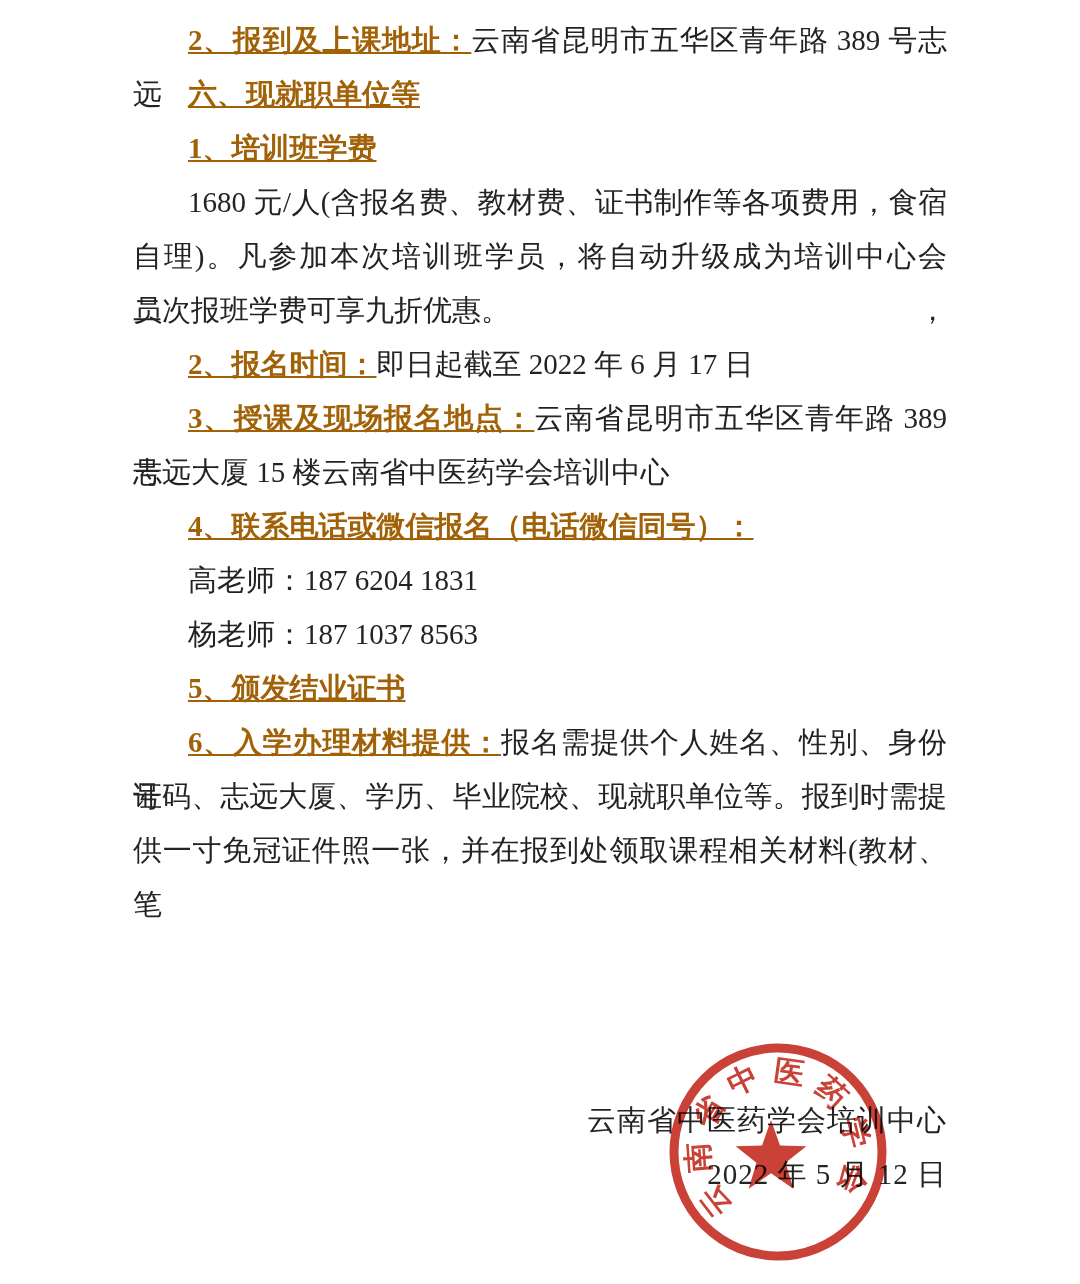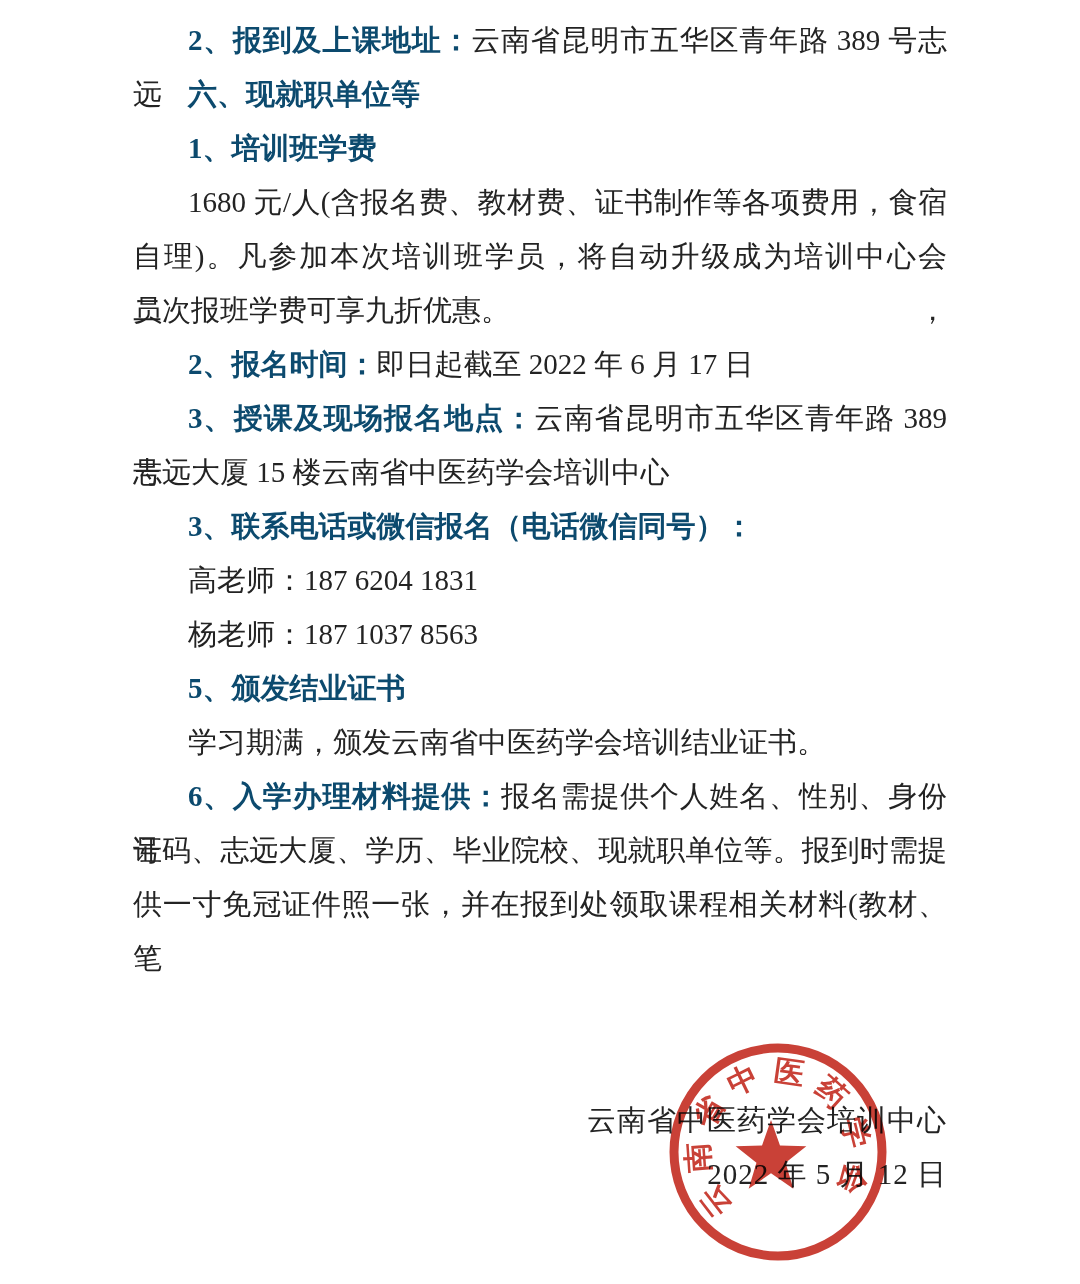--- a/index.html
+++ b/index.html
@@ -25,21 +25,21 @@
     line-height: 54px;
     height: 54px;
     white-space: pre-wrap;
     color: #232323;
   }
   .line.indent { text-indent: 55px; }
   .line.justify {
     text-align: justify;
     text-align-last: justify;
   }
-  .seg-bold { font-weight: bold; color: #0c4a6e; }
+  .seg-bold { font-weight: bold; color: #a16207; text-decoration: underline; }
   .sig {
     position: absolute;
     top: 1093px; left: 133px;
     width: 814px;
     text-align: right;
     z-index: 2;
   }
   .sig .line { letter-spacing: 1px; }
   .seal {
     position: absolute;
@@ -65,25 +65,24 @@
   <div class="doc" id="doc-body">
       <div class="line indent justify"><span class="seg-bold">2、报到及上课地址：</span><span>云南省昆明市五华区青年路 389 号志远</span></div>
       <div class="line indent"><span class="seg-bold">六、现就职单位等</span></div>
       <div class="line indent"><span class="seg-bold">1、培训班学费</span></div>
       <div class="line indent justify"><span>1680 元/人(含报名费、教材费、证书制作等各项费用，食宿</span></div>
       <div class="line justify"><span>自理)。凡参加本次培训班学员，将自动升级成为培训中心会员，</span></div>
       <div class="line"><span>二次报班学费可享九折优惠。</span></div>
       <div class="line indent"><span class="seg-bold">2、报名时间：</span><span>即日起截至 2022 年 6 月 17 日</span></div>
       <div class="line indent justify"><span class="seg-bold">3、授课及现场报名地点：</span><span>云南省昆明市五华区青年路 389 号</span></div>
       <div class="line"><span>志远大厦 15 楼云南省中医药学会培训中心</span></div>
-      <div class="line indent"><span class="seg-bold">3、联系电话或微信报名（电话微信同号）：</span></div>
+      <div class="line indent"><span class="seg-bold">4、联系电话或微信报名（电话微信同号）：</span></div>
       <div class="line indent"><span>高老师：187 6204 1831</span></div>
       <div class="line indent"><span>杨老师：187 1037 8563</span></div>
       <div class="line indent"><span class="seg-bold">5、颁发结业证书</span></div>
-      <div class="line indent"><span>学习期满，颁发云南省中医药学会培训结业证书。</span></div>
       <div class="line indent justify"><span class="seg-bold">6、入学办理材料提供：</span><span>报名需提供个人姓名、性别、身份证</span></div>
       <div class="line justify"><span>号码、志远大厦、学历、毕业院校、现就职单位等。报到时需提</span></div>
       <div class="line justify"><span>供一寸免冠证件照一张，并在报到处领取课程相关材料(教材、笔</span></div>
     </div>
 
   <div class="sig">
     <div class="line">云南省中医药学会培训中心</div>
     <div class="line">2022 年 5 月 12 日</div>
   </div>
 

